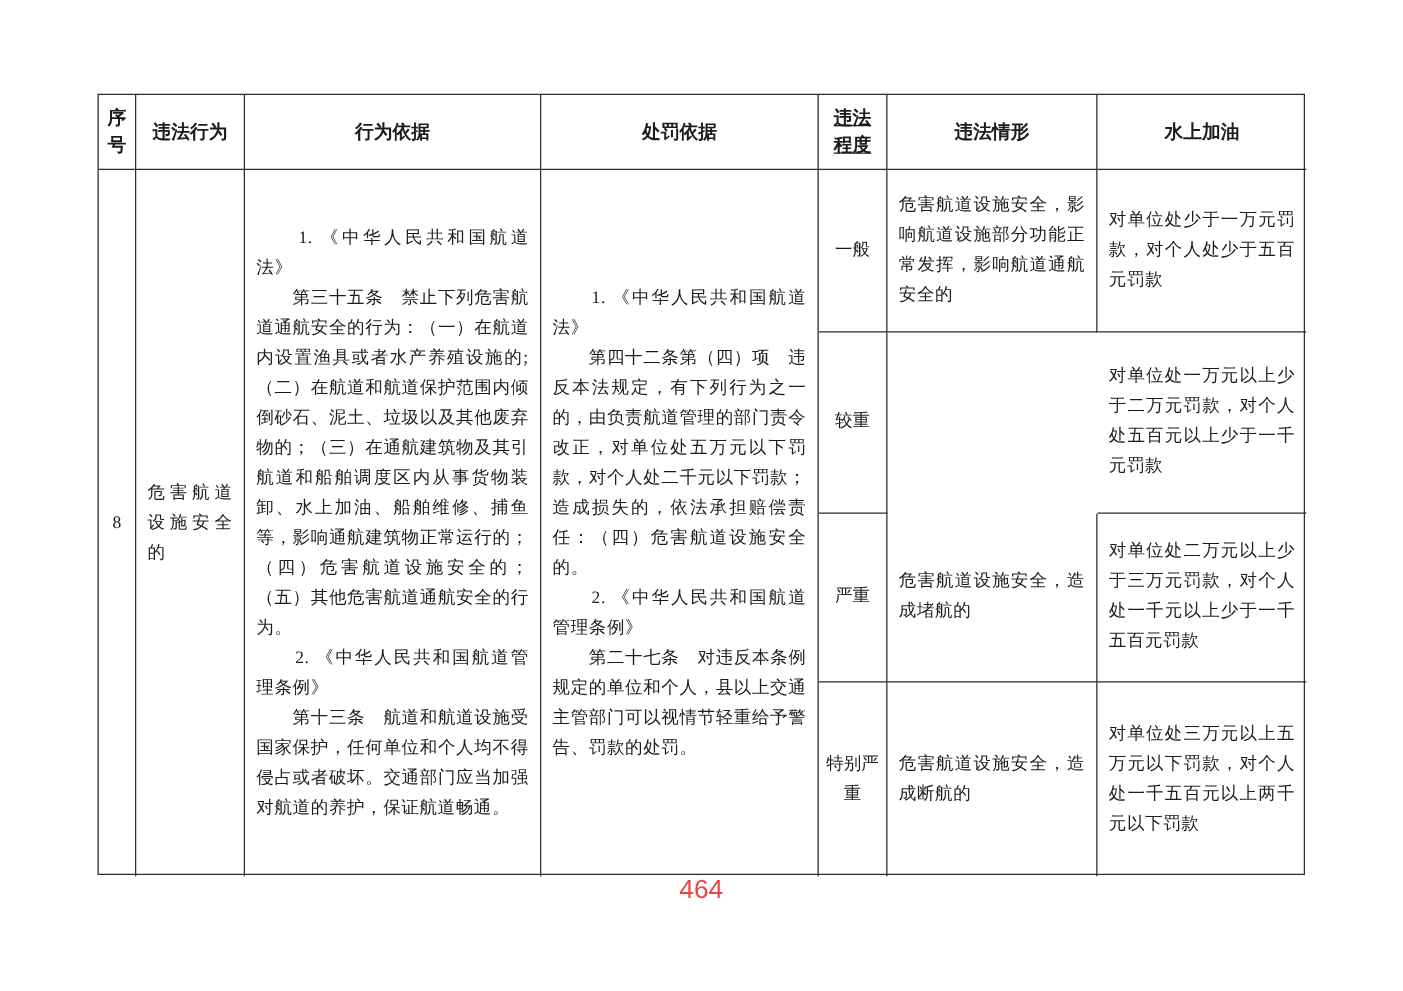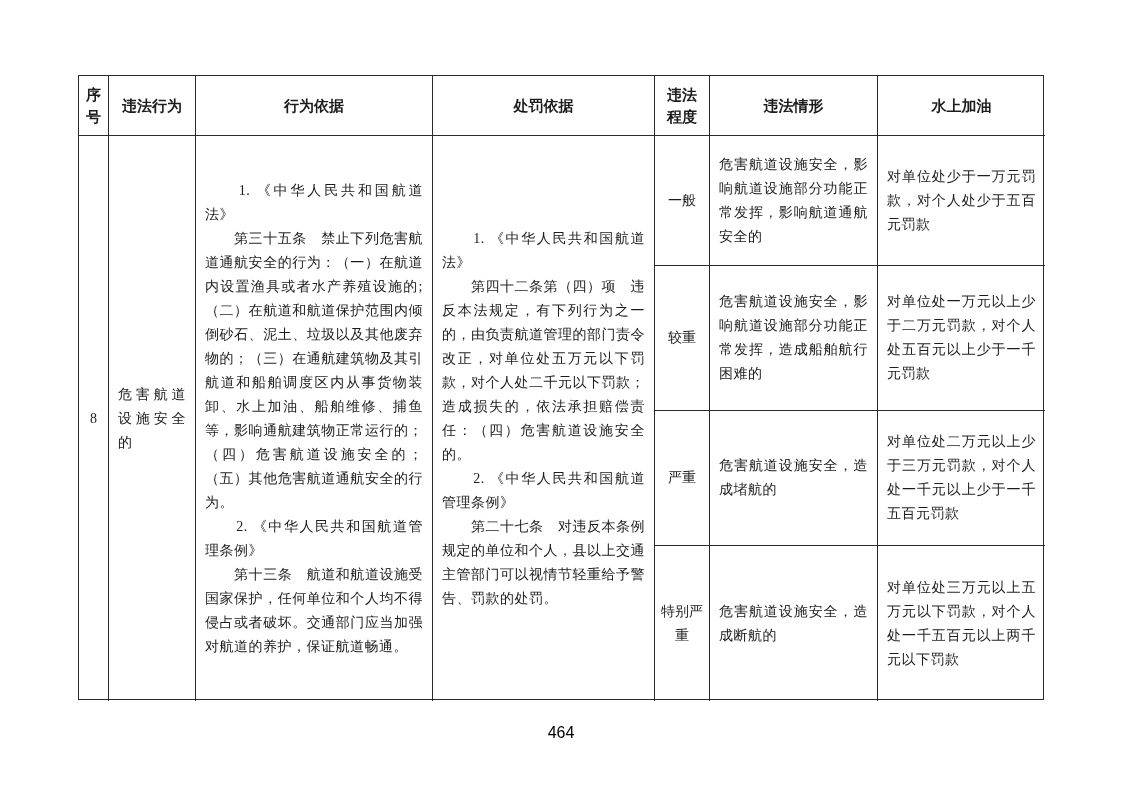--- a/index.html
+++ b/index.html
@@ -56,39 +56,39 @@
     text-align: justify;
     white-space: pre-wrap;
     letter-spacing: 0.5px;
   }
   .situ { padding: 4px 9px; text-align: justify; letter-spacing: 0.5px; }
   
   .h1 { grid-column: 1; grid-row: 1; }
   .h2 { grid-column: 2; grid-row: 1; }
   .h3 { grid-column: 3; grid-row: 1; }
   .h4 { grid-column: 4; grid-row: 1; }
-  .h5 { grid-column: 5; grid-row: 1; }
+  .h5 { grid-column: 5; grid-row: 1; text-decoration: underline; }
   .h6 { grid-column: 6; grid-row: 1; }
   .h7 { grid-column: 7; grid-row: 1; }
   .c-seq      { grid-column: 1; grid-row: 2 / 6; }
   .c-behavior { grid-column: 2; grid-row: 2 / 6; }
   .c-bbasis   { grid-column: 3; grid-row: 2 / 6; }
   .c-pbasis   { grid-column: 4; grid-row: 2 / 6; }
   .r1 { grid-row: 2; } .r2 { grid-row: 3; } .r3 { grid-row: 4; } .r4 { grid-row: 5; }
   .c-deg  { grid-column: 5; }
   .c-situ { grid-column: 6; }
   .c-std  { grid-column: 7; }
   .page-number {
     position: absolute;
     left: 0; right: 0;
-    top: 724px;
+    top: 700px;
     text-align: center;
-    font-size: 16px;
+    font-size: 21px;
     font-family: "Liberation Sans", "DejaVu Sans", sans-serif;
-    color: #000000;
+    color: #ef4444;
   }
 </style>
 </head>
 <body>
 
 <div class="page">
 
   <div class="doc-table">
 
     <div class="cell th h1" style="white-space:pre-line">序
@@ -114,21 +114,20 @@
 　　第四十二条第（四）项　违反本法规定，有下列行为之一的，由负责航道管理的部门责令改正，对单位处五万元以下罚款，对个人处二千元以下罚款；造成损失的，依法承担赔偿责任：（四）危害航道设施安全的。
 　　2. 《中华人民共和国航道管理条例》
 　　第二十七条　对违反本条例规定的单位和个人，县以上交通主管部门可以视情节轻重给予警告、罚款的处罚。</div>
       </div>
 
     <div class="cell center c-deg r1">一般</div>
     <div class="cell situ c-situ r1">危害航道设施安全，影响航道设施部分功能正常发挥，影响航道通航安全的</div>
     <div class="cell center c-deg r2">较重</div>
 
     <div class="cell situ c-std r1 no-r">对单位处少于一万元罚款，对个人处少于五百元罚款</div>
-    <div class="cell situ c-situ r2">危害航道设施安全，影响航道设施部分功能正常发挥，造成船舶航行困难的</div>
     <div class="cell situ c-std r2 no-r">对单位处一万元以上少于二万元罚款，对个人处五百元以上少于一千元罚款</div>
 
     <div class="cell center c-deg r3">严重</div>
     <div class="cell situ c-std r3 no-r">对单位处二万元以上少于三万元罚款，对个人处一千元以上少于一千五百元罚款</div>
     <div class="cell situ c-situ r3">危害航道设施安全，造成堵航的</div>
 
     <div class="cell center c-deg r4 no-b">特别严重</div>
     <div class="cell situ c-situ r4 no-b">危害航道设施安全，造成断航的</div>
     <div class="cell situ c-std r4 no-r no-b">对单位处三万元以上五万元以下罚款，对个人处一千五百元以上两千元以下罚款</div>
 

